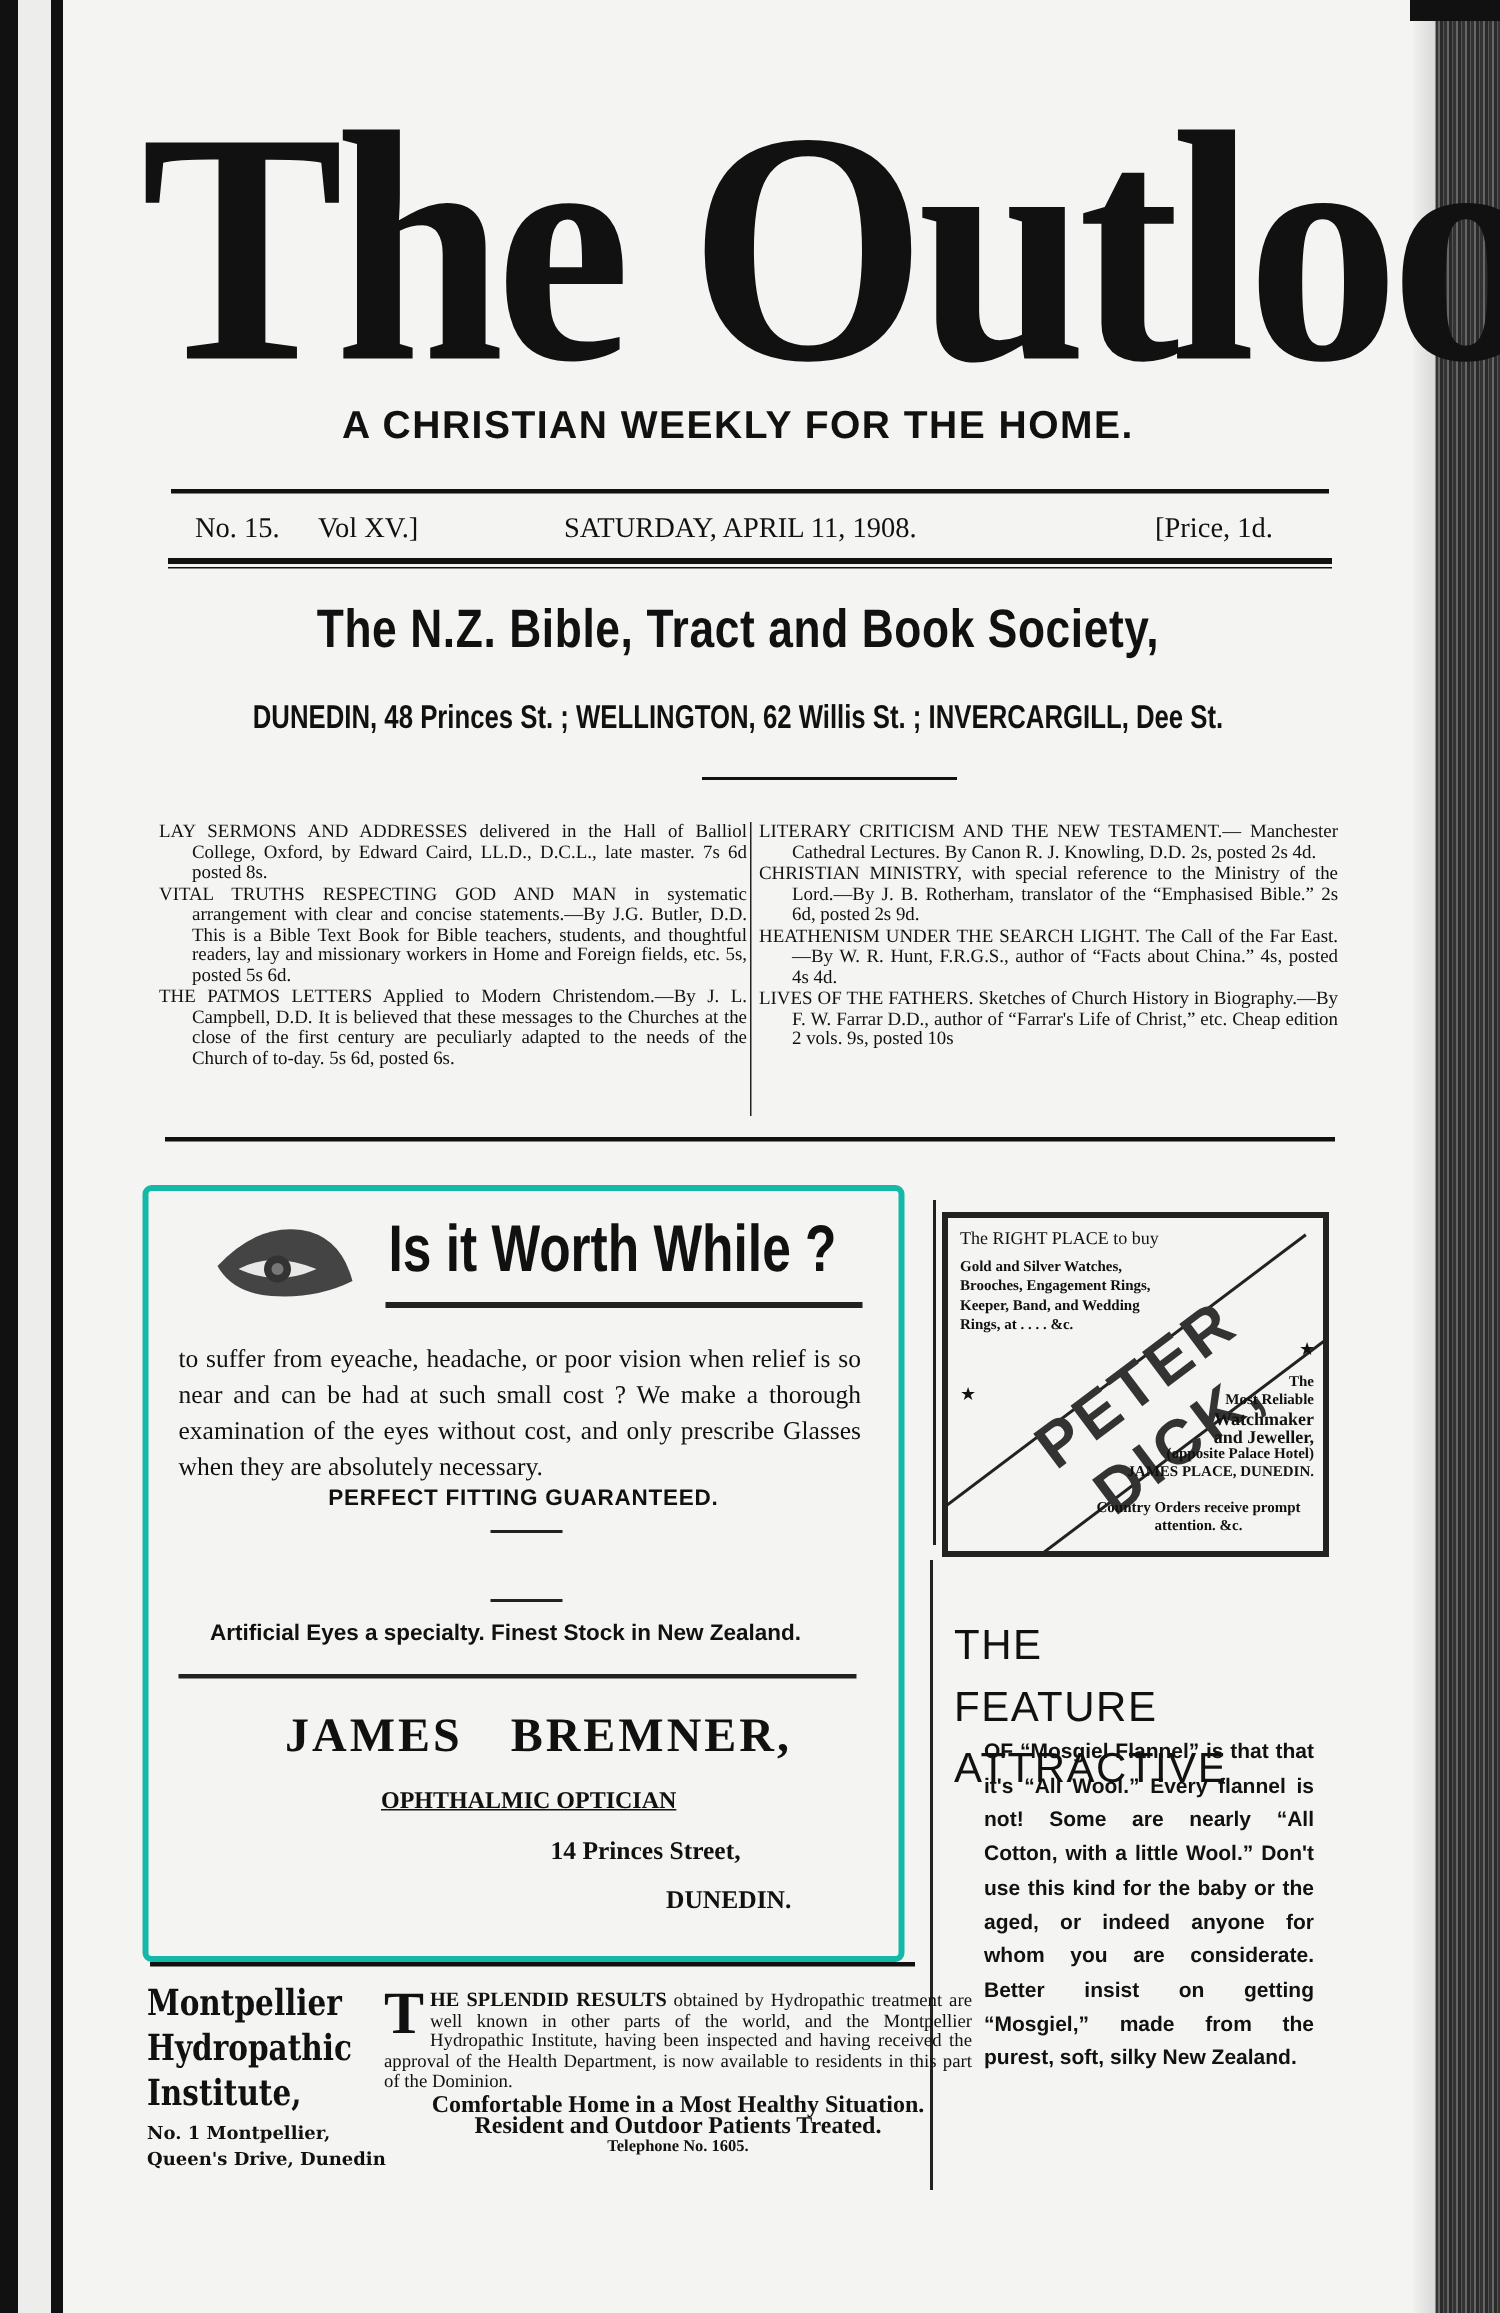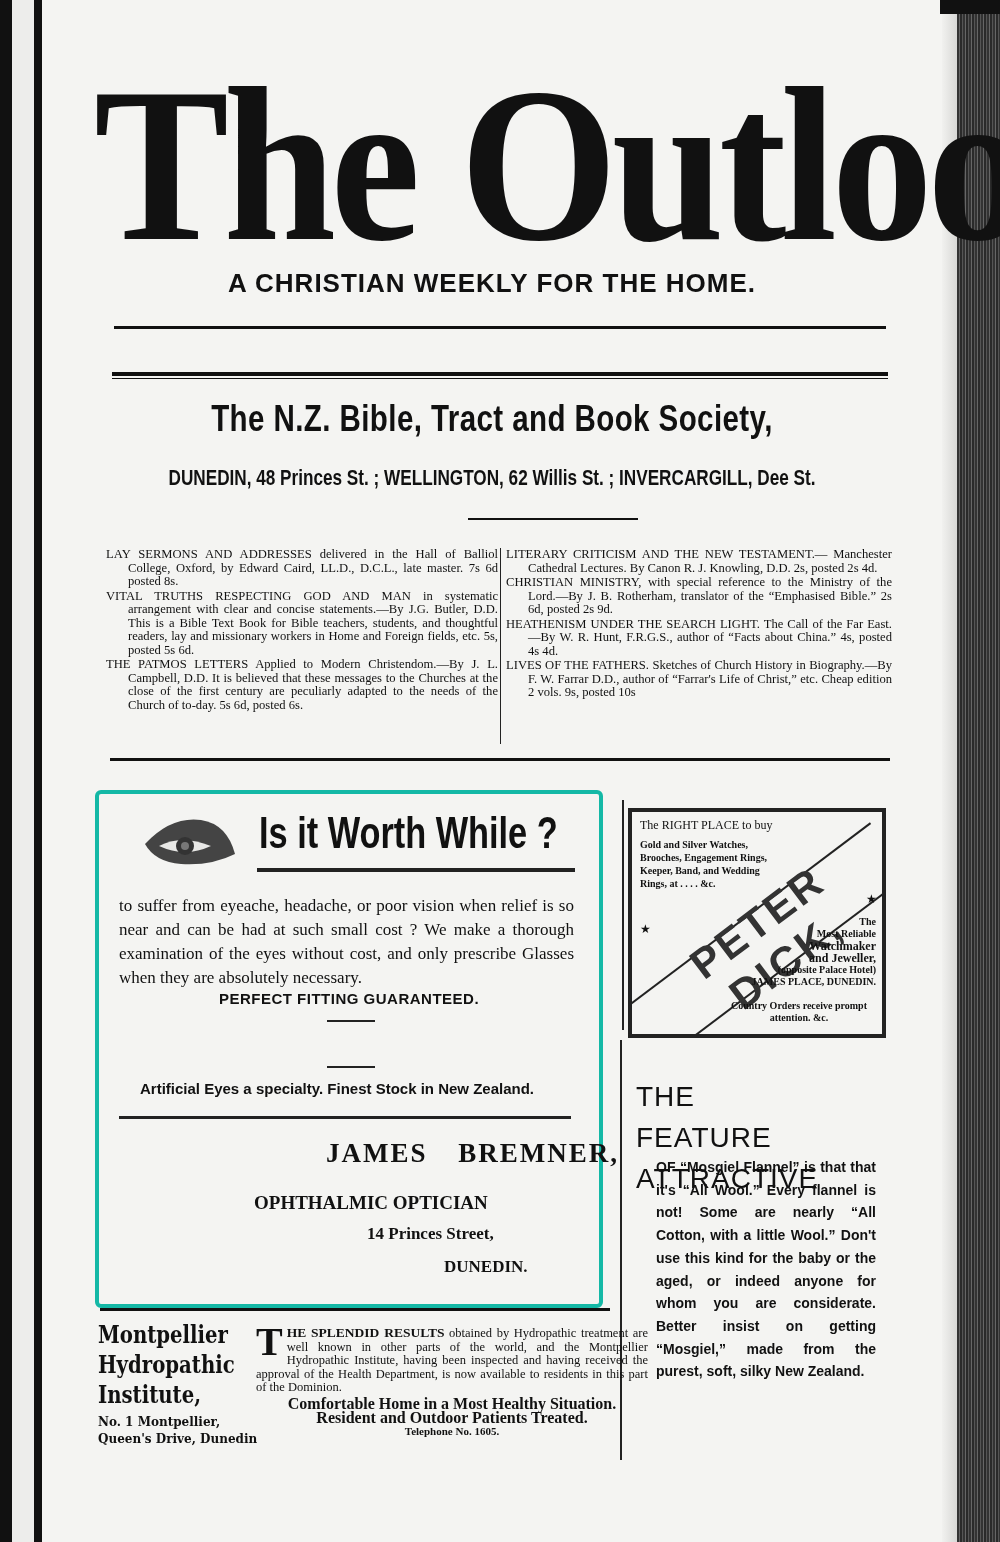--- a/index.html
+++ b/index.html
@@ -27,22 +27,22 @@
   .eye-ad { position:absolute; left:53px; top:790px; width:500px; height:510px; border:4px solid #14b8a6; border-radius:6px; }
   .eye-ad .eye { position:absolute; left:42px; top:22px; width:96px; height:50px; }
   .eye-ad .headline { position:absolute; left:160px; top:14px; font-family:"Liberation Sans", sans-serif; font-weight:bold; font-size:44px; transform:scaleX(0.78); transform-origin:left top; white-space:nowrap; }
   .eye-ad .hl-rule { position:absolute; left:158px; top:74px; width:318px; height:4px; background:#222; }
   .eye-ad .body { position:absolute; left:20px; top:100px; width:455px; font-family:"Liberation Serif", serif; font-size:17px; line-height:24px; text-align:justify; }
   .eye-ad .c1 { position:absolute; left:0; width:500px; top:196px; text-align:center; font-family:"Liberation Sans", sans-serif; font-weight:bold; font-size:15px; letter-spacing:0.5px; }
   .eye-ad .mini-rule { position:absolute; left:228px; width:48px; height:2px; background:#222; }
   .eye-ad .c2 { position:absolute; left:0; width:500px; top:238px; text-align:center; font-family:"Liberation Serif", serif; font-weight:bold; font-size:20px; letter-spacing:1px; }
   .eye-ad .c3 { position:absolute; left:0; width:476px; top:286px; text-align:center; font-family:"Liberation Sans", sans-serif; font-weight:bold; font-size:15px; }
   .eye-ad .sep { position:absolute; left:20px; top:322px; width:452px; height:3px; background:#222; }
-  .eye-ad .name { position:absolute; left:0; width:520px; top:344px; text-align:right; font-family:"Liberation Serif", serif; font-weight:bold; font-size:27px; letter-spacing:2px; word-spacing:22px; }
-  .eye-ad .role { position:absolute; left:155px; top:398px; font-family:"Liberation Serif", serif; font-weight:bold; font-size:19px; }
+  .eye-ad .name { position:absolute; left:0; width:520px; top:344px; text-align:center; font-family:"Liberation Serif", serif; font-weight:bold; font-size:32px; letter-spacing:2px; word-spacing:22px; }
+  .eye-ad .role { position:absolute; left:155px; top:398px; font-family:"Liberation Serif", serif; font-weight:bold; font-size:16px;text-decoration:underline; }
   .eye-ad .street { position:absolute; left:268px; top:430px; font-family:"Liberation Serif", serif; font-weight:bold; font-size:17px; }
   .eye-ad .city { position:absolute; left:345px; top:463px; font-family:"Liberation Serif", serif; font-weight:bold; font-size:17px; }
 
   .dick-ad { position:absolute; left:586px; top:808px; width:250px; height:222px; border:4px solid #222; font-family:"Liberation Serif", serif; overflow:hidden; }
   .dick-ad .rp { position:absolute; left:8px; top:6px; font-size:12px; }
   .dick-ad .items { position:absolute; left:8px; top:26px; font-size:10px; line-height:13px; font-weight:bold; width:140px; }
   .dick-ad .band { position:absolute; left:-30px; top:100px; width:320px; height:62px; border-top:2px solid #222; border-bottom:2px solid #222; transform:rotate(-37deg); transform-origin:center; }
   .dick-ad .pname { position:absolute; left:10px; top:82px; width:260px; text-align:center; font-family:"Liberation Sans", sans-serif; font-weight:900; font-size:42px; letter-spacing:3px; transform:rotate(-37deg); color:#333; }
   .dick-ad .star1 { position:absolute; left:8px; top:110px; font-size:12px; }
   .dick-ad .star2 { position:absolute; left:234px; top:80px; font-size:12px; }
@@ -74,20 +74,26 @@
 <div class="spine-gap"></div>
 <div class="spine"></div>
 <div class="top-dark"></div>
 
 <div class="page">
 
   <div class="masthead">The Outlook</div>
   <div class="tagline">A CHRISTIAN WEEKLY FOR THE HOME.</div>
 
   <div class="rule" style="left:72px;top:326px;width:772px;height:3px;"></div>
+  <div class="issue-line">
+    <span style="left:0">No. 15.</span>
+    <span style="left:82px">Vol XV.]</span>
+    <span style="left:246px">SATURDAY, APRIL 11, 1908.</span>
+    <span style="left:640px">[Price, 1d.</span>
+  </div>
   <div class="rule" style="left:70px;top:372px;width:776px;height:4px;"></div>
   <div class="rule" style="left:70px;top:378px;width:776px;height:1px;"></div>
 
   <div class="society-title">The N.Z. Bible, Tract and Book Society,</div>
   <div class="society-addr">DUNEDIN, 48 Princes St. ; WELLINGTON, 62 Willis St. ; INVERCARGILL, Dee St.</div>
   <div class="rule" style="left:426px;top:518px;width:170px;height:2px;"></div>
 
   <div class="books" style="left:64px;width:392px;">
     <div class="book"><span>LAY SERMONS AND ADDRESSES</span> <span>delivered in the Hall of Balliol College, Oxford, by Edward Caird, LL.D., D.C.L., late master.  7s 6d posted 8s.</span></div>
     <div class="book"><span>VITAL TRUTHS RESPECTING GOD AND MAN</span> <span>in systematic arrangement with clear and concise statements.—By J.G. Butler, D.D.  This is a Bible Text Book for Bible teachers, students, and thoughtful readers, lay and missionary workers in Home and Foreign fields, etc.  5s, posted 5s 6d.</span></div>

